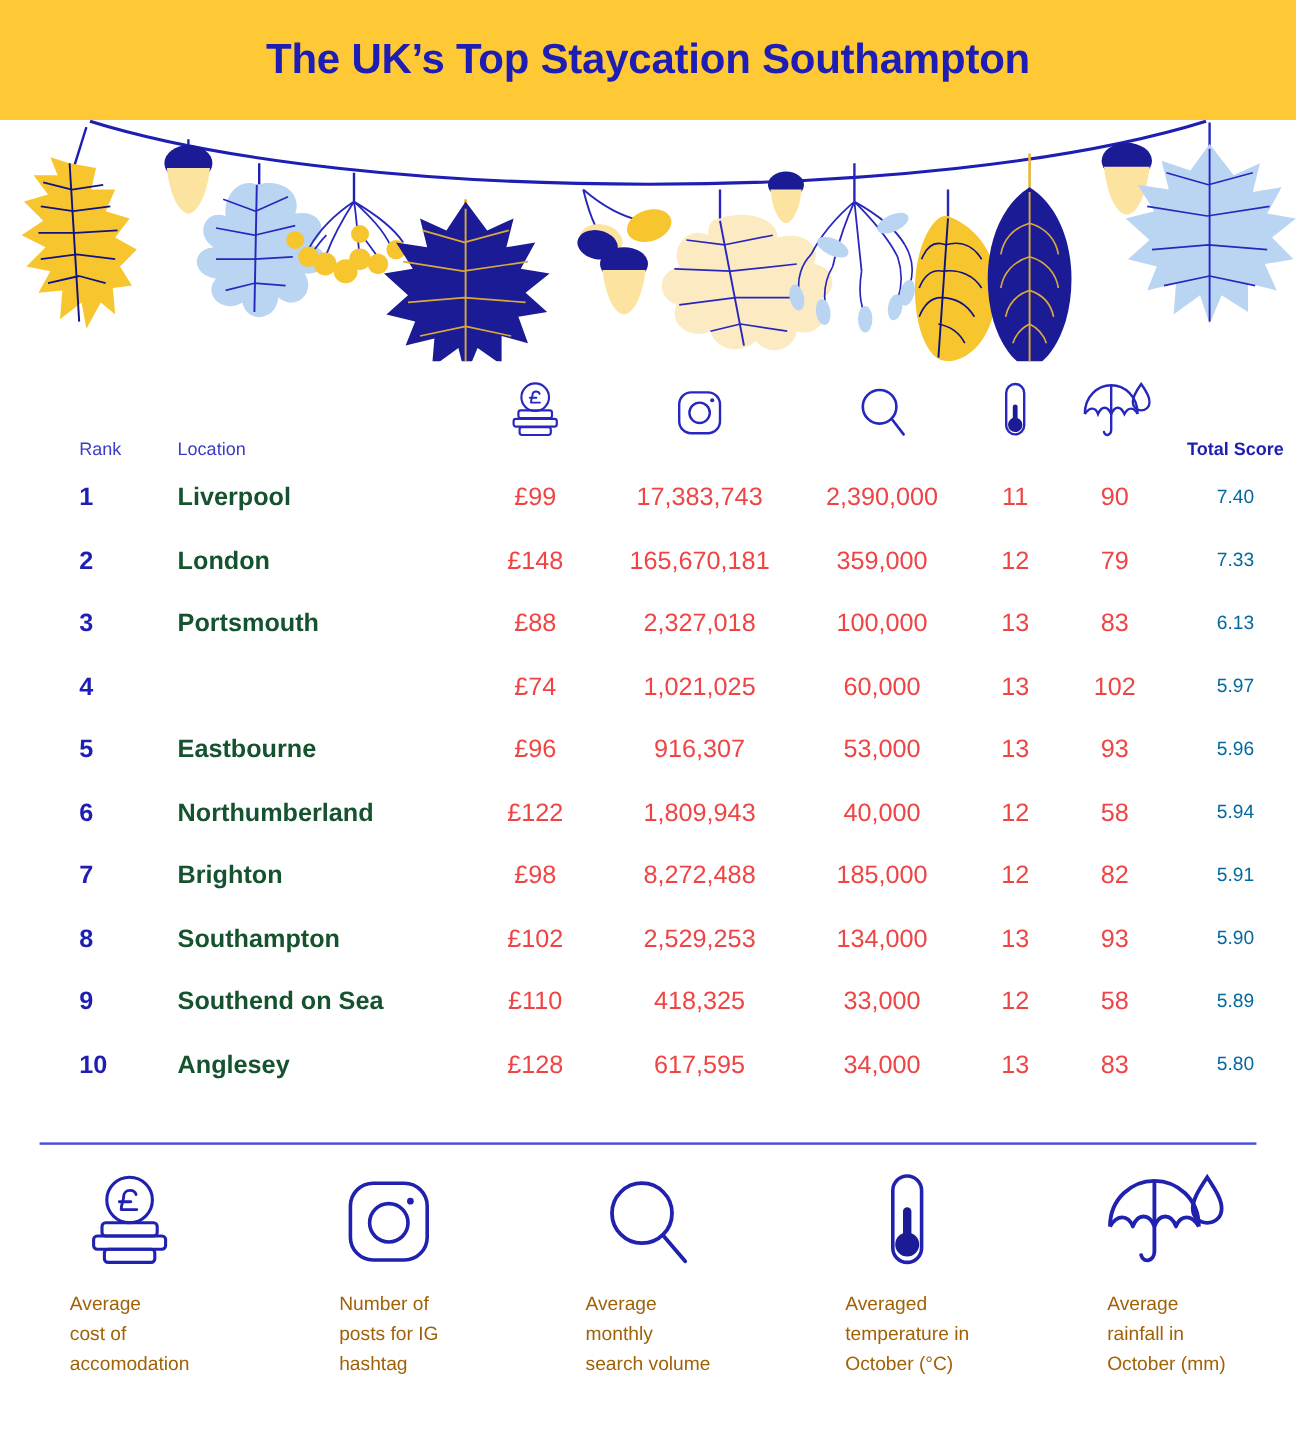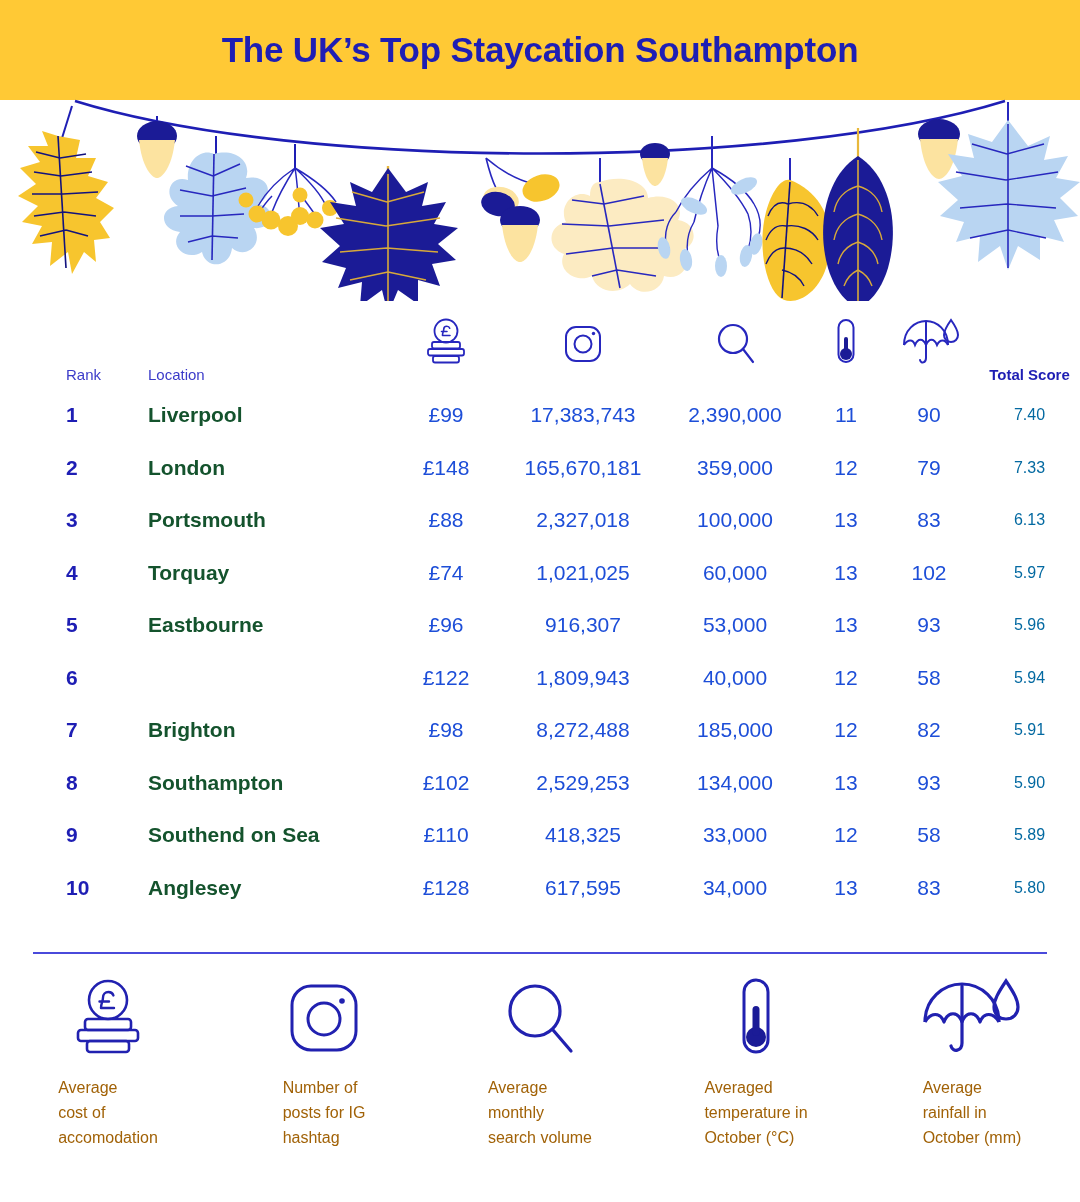--- a/index.html
+++ b/index.html
@@ -45,21 +45,21 @@
   .head-labels > div{ position:absolute; top:0; }
   .lbl{ font-size:15px; color:#3B3BC9; font-weight:normal; }
   .lbl-bold{ font-size:15px; color:#1E1EB4; font-weight:bold; }
 
   .rows{ position:relative; margin-top:4px; }
   .row{ position:relative; height:52.5px; }
   .row > div{ position:absolute; top:0; line-height:30px; }
 
   .cell-rank { font-size:21px; font-weight:bold; color:#1E1EB4; }
   .cell-loc  { font-size:21px; font-weight:bold; color:#14532d; white-space:nowrap; }
-  .cell-num  { font-size:21px; font-weight:normal; color:#1d4ed8; white-space:nowrap; }
+  .cell-num  { font-size:21px; font-weight:normal; color:#ef4444; white-space:nowrap; }
   .cell-score{ font-size:16px; font-weight:normal; color:#0369a1; }
 
   
   .divider{
     position:absolute; left:33px; top:952px; width:1014px; height:2px;
     background:#4A4ADB;
   }
 
   
   .legend{
@@ -303,21 +303,20 @@
         <div class="col-cost cell-num">£88</div>
         <div class="col-ig cell-num">2,327,018</div>
         <div class="col-search cell-num">100,000</div>
         <div class="col-temp cell-num">13</div>
         <div class="col-rain cell-num">83</div>
         <div class="col-score cell-score">6.13</div>
       </div>
 
       <div class="row">
         <div class="col-rank cell-rank">4</div>
-        <div class="col-loc cell-loc">Torquay</div>
         <div class="col-cost cell-num">£74</div>
         <div class="col-ig cell-num">1,021,025</div>
         <div class="col-search cell-num">60,000</div>
         <div class="col-temp cell-num">13</div>
         <div class="col-rain cell-num">102</div>
         <div class="col-score cell-score">5.97</div>
       </div>
 
       <div class="row">
         <div class="col-rank cell-rank">5</div>
@@ -325,20 +324,21 @@
         <div class="col-cost cell-num">£96</div>
         <div class="col-ig cell-num">916,307</div>
         <div class="col-search cell-num">53,000</div>
         <div class="col-temp cell-num">13</div>
         <div class="col-rain cell-num">93</div>
         <div class="col-score cell-score">5.96</div>
       </div>
 
       <div class="row">
         <div class="col-rank cell-rank">6</div>
+        <div class="col-loc cell-loc">Northumberland</div>
         <div class="col-cost cell-num">£122</div>
         <div class="col-ig cell-num">1,809,943</div>
         <div class="col-search cell-num">40,000</div>
         <div class="col-temp cell-num">12</div>
         <div class="col-rain cell-num">58</div>
         <div class="col-score cell-score">5.94</div>
       </div>
 
       <div class="row">
         <div class="col-rank cell-rank">7</div>

